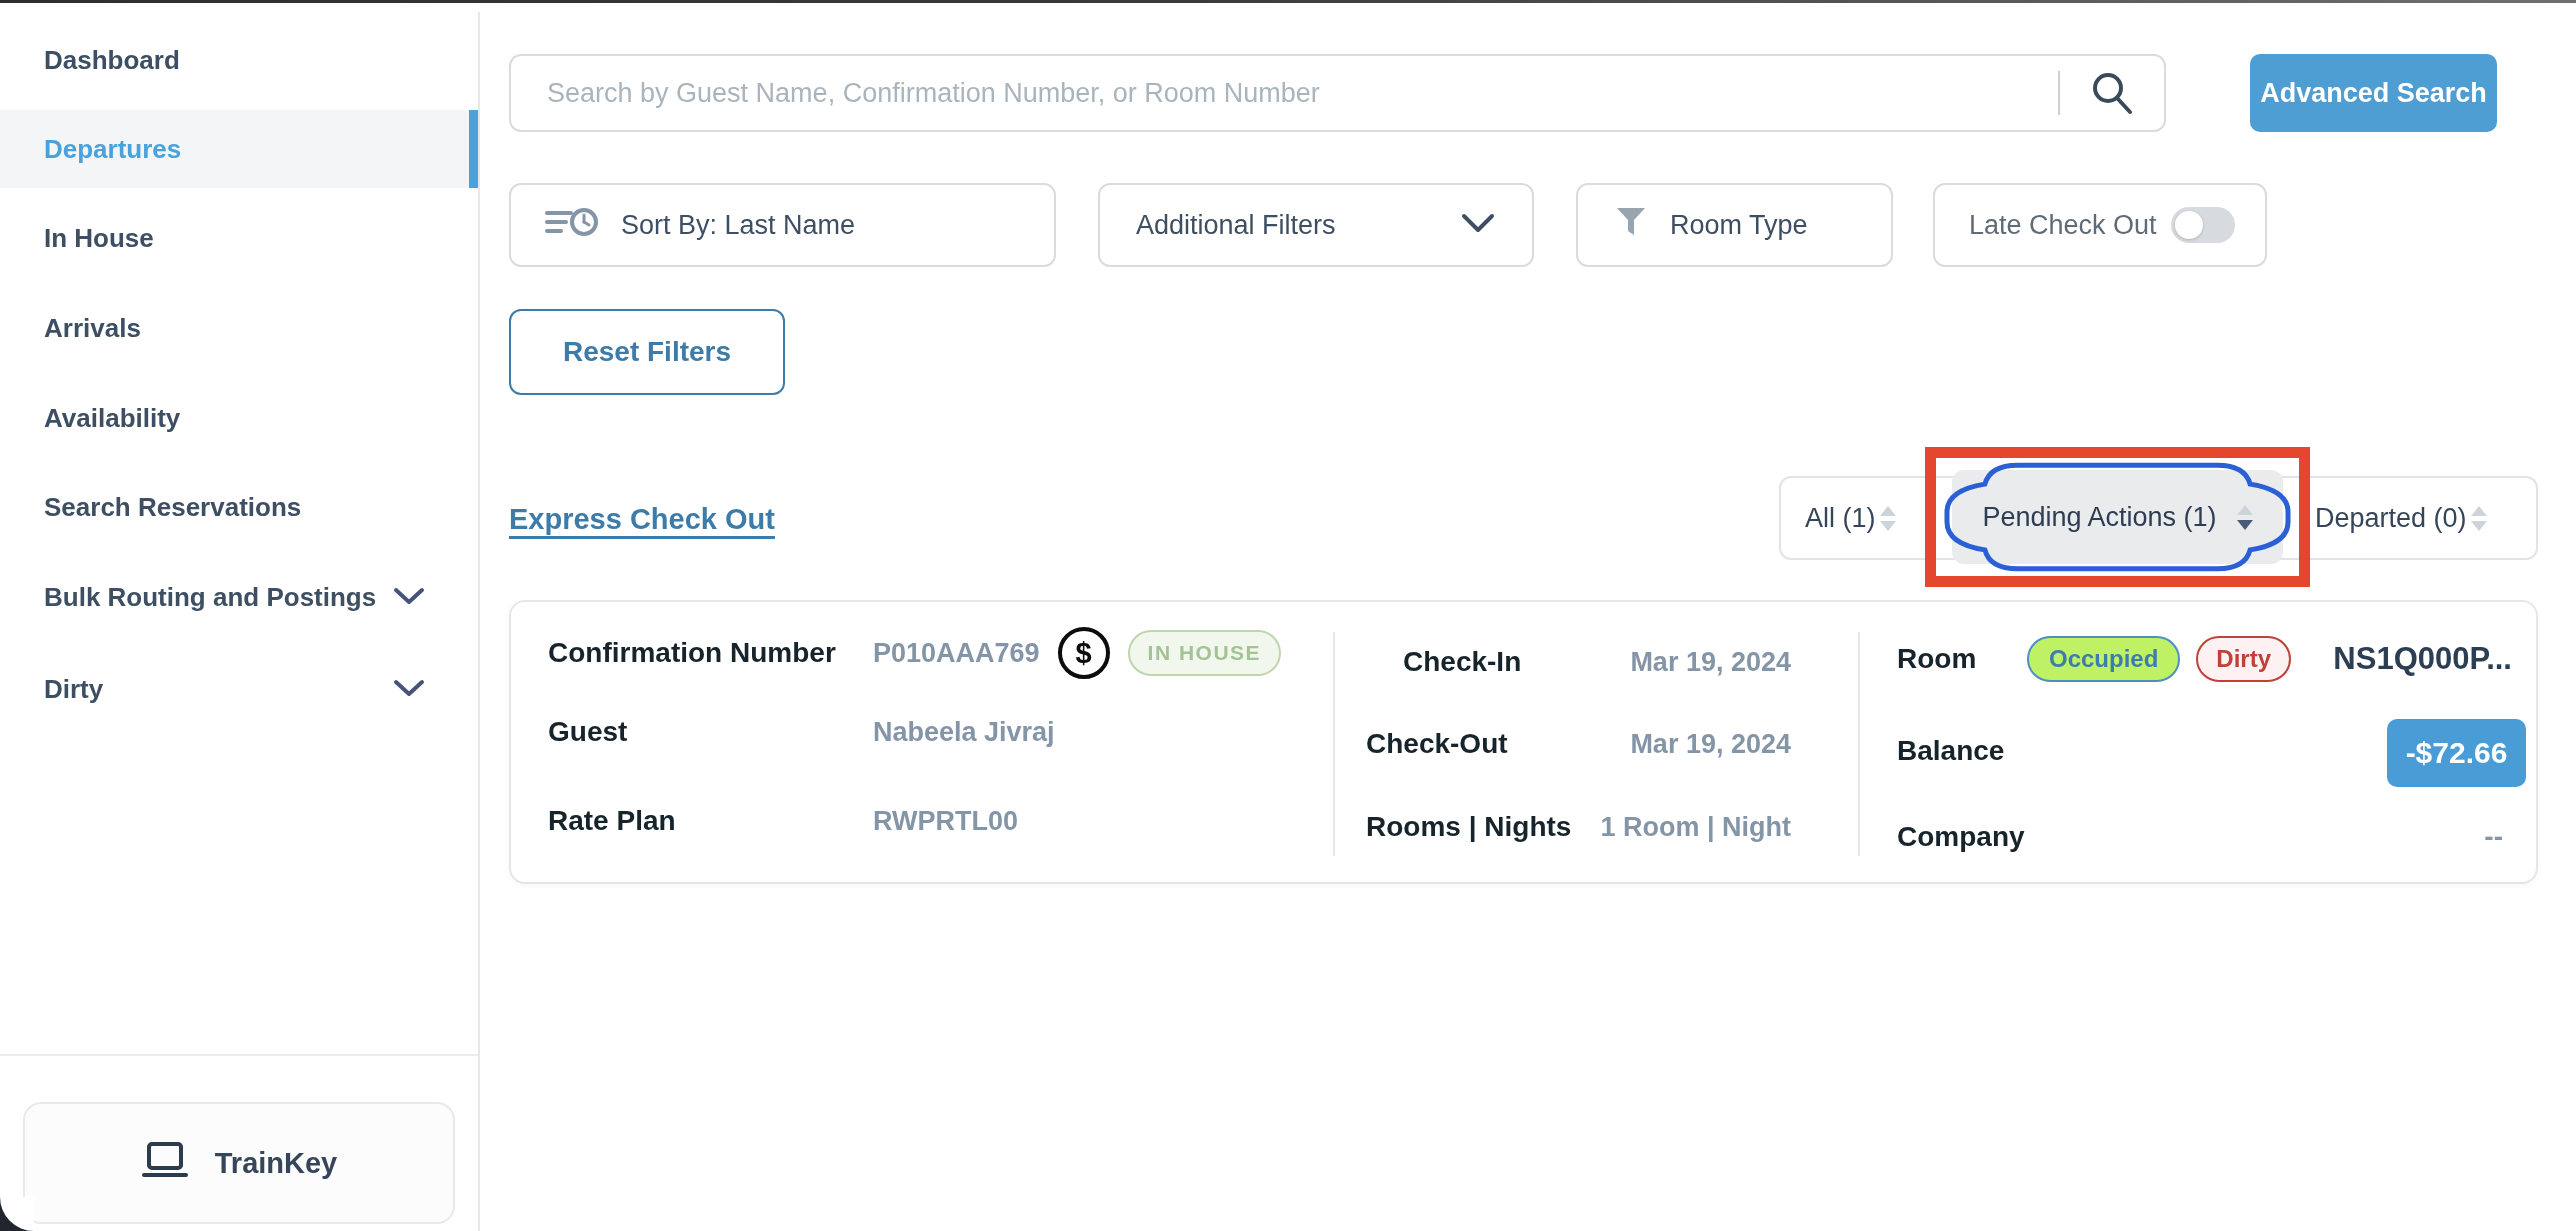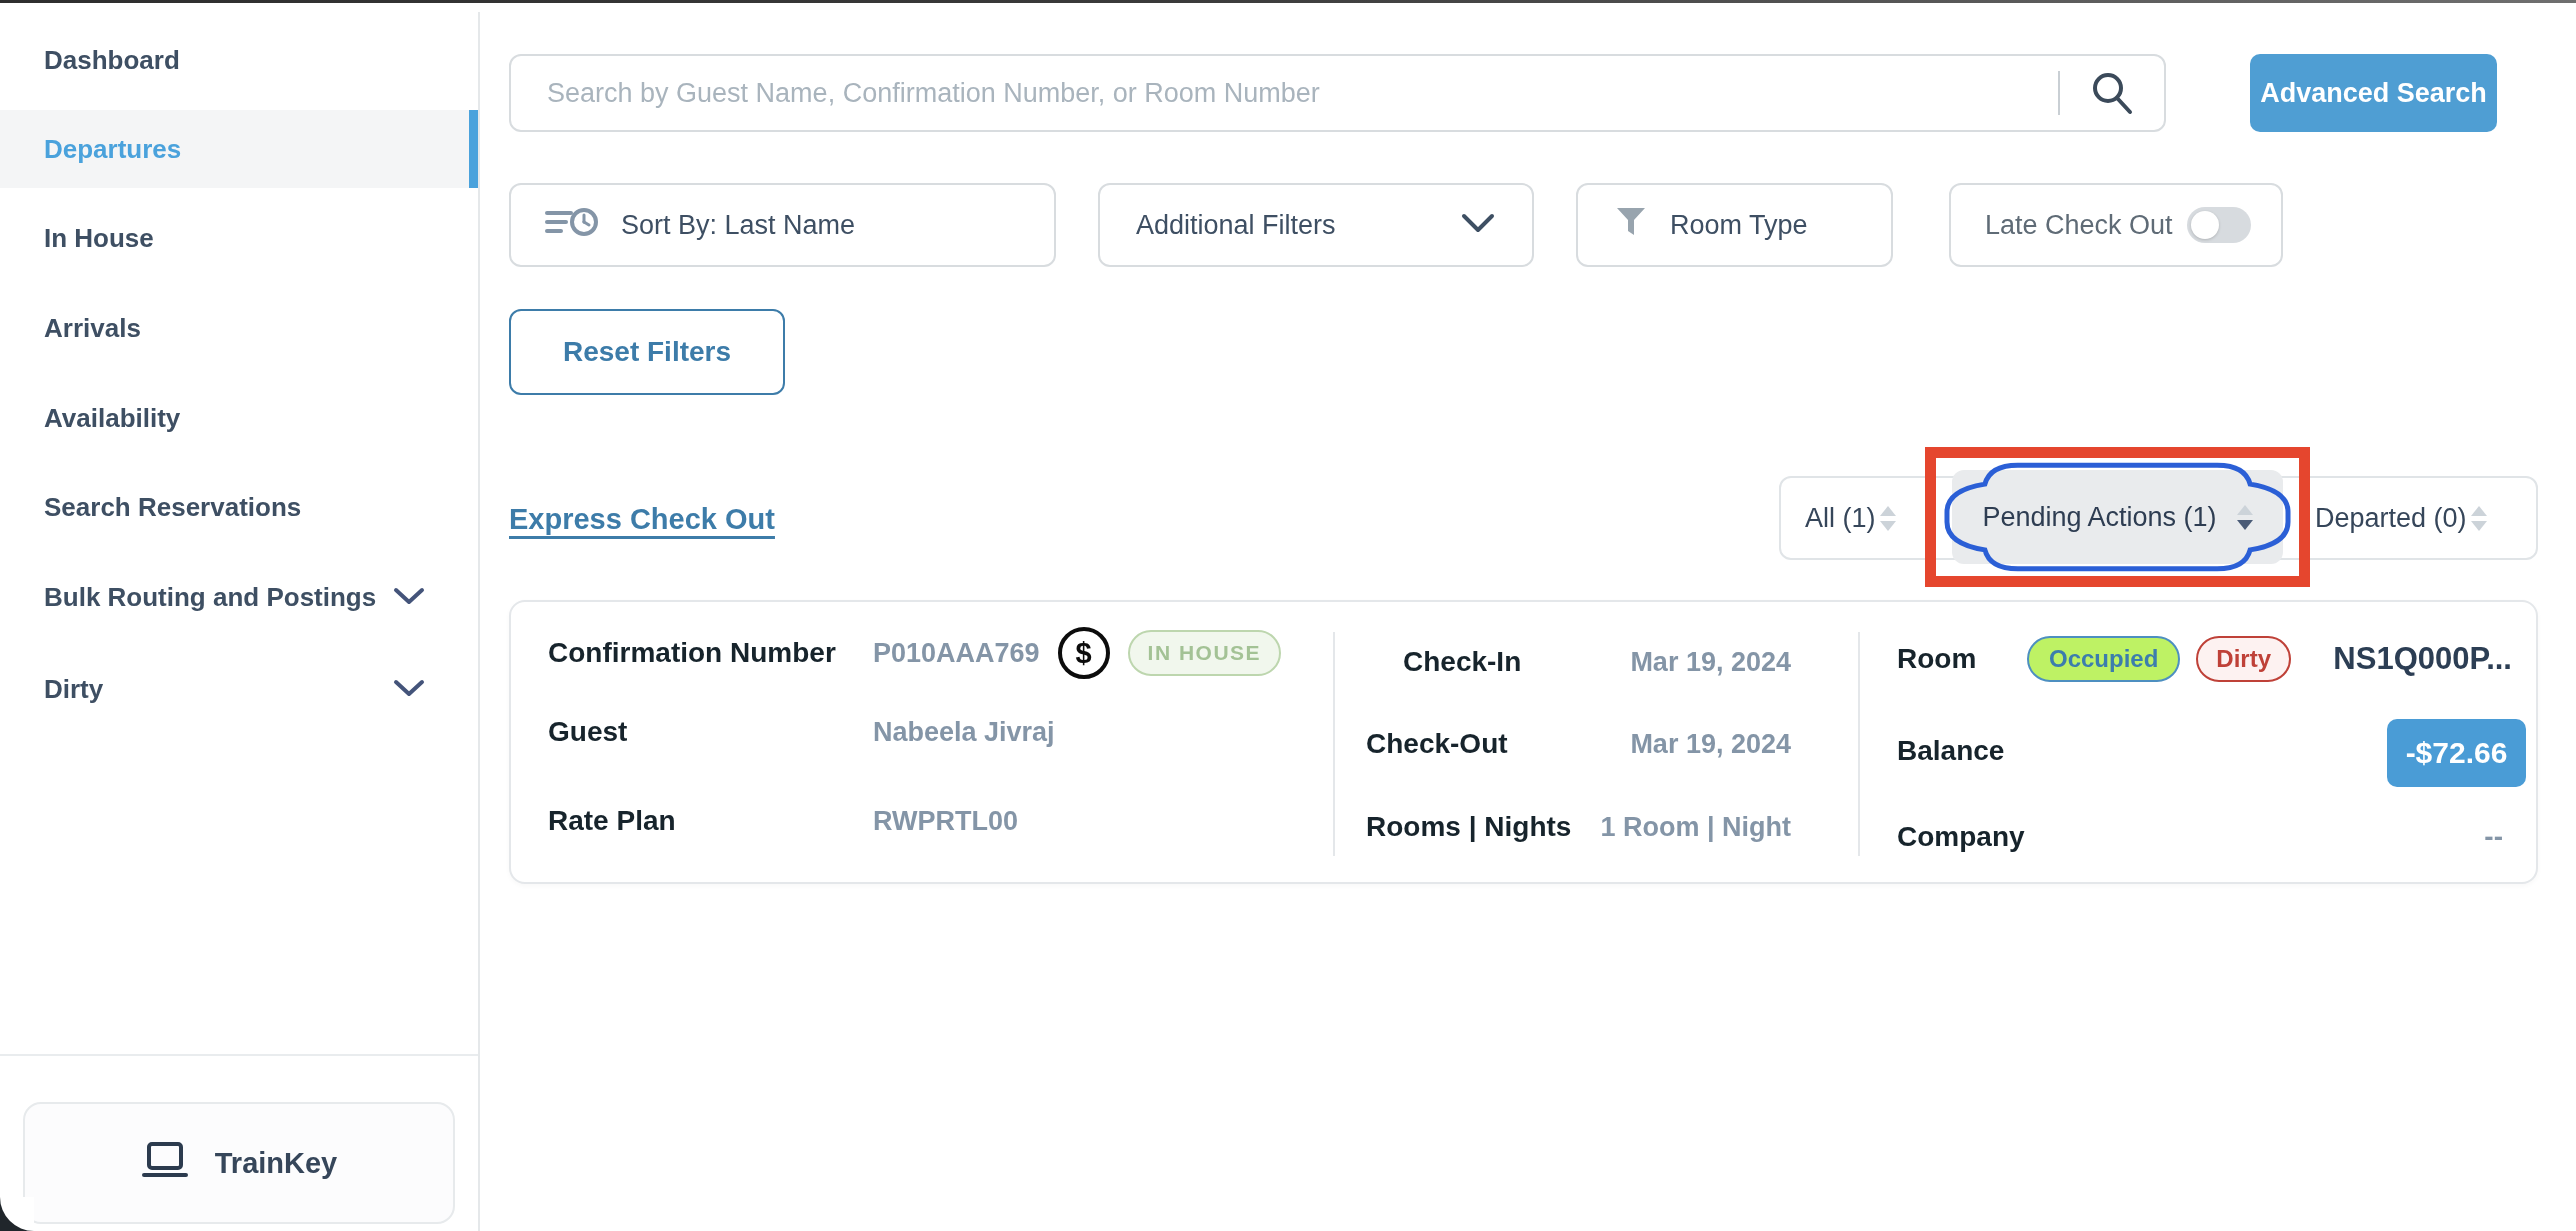--- a/index.html
+++ b/index.html
@@ -41,21 +41,21 @@
                    border:none;border-radius:10px;color:#fff;font-size:27px;font-weight:600;
                    display:flex;align-items:center;justify-content:center;cursor:pointer;font-family:inherit;}
 
   
   .filter-btn{position:absolute;top:183px;height:84px;border:2px solid #d8dcdf;border-radius:12px;
               background:#fff;box-sizing:border-box;display:flex;align-items:center;
               font-size:27px;color:#3e4f63;cursor:pointer;}
   .fb-sort{left:509px;width:547px;padding:16px 34px;gap:22px;}
   .fb-additional{left:1098px;width:436px;padding:0 36px;justify-content:space-between;}
   .fb-roomtype{left:1576px;width:317px;padding:15px 36px;gap:22px;}
-  .fb-late{left:1933px;width:334px;padding:0 30px 0 34px;justify-content:space-between;color:#5f6b76;margin-left:16px;}
+  .fb-late{left:1933px;width:334px;padding:0 30px 0 34px;justify-content:space-between;color:#5f6b76;}
   .toggle{width:64px;height:36px;border-radius:18px;background:#d7dbdf;position:relative;cursor:pointer;flex:0 0 auto;}
   .toggle-knob{position:absolute;left:4px;top:4px;width:28px;height:28px;border-radius:50%;background:#fff;
                box-shadow:0 1px 3px rgba(0,0,0,.18);}
   .reset-filters{position:absolute;left:509px;top:309px;width:276px;height:86px;border:2px solid #3d7ca9;
                  border-radius:12px;color:#3d7ca9;font-size:28px;font-weight:600;background:#fff;
                  display:flex;align-items:center;justify-content:center;box-sizing:border-box;cursor:pointer;font-family:inherit;}
 
   .express{position:absolute;left:509px;top:503px;font-size:29px;font-weight:700;color:#3d7ca9;
            text-decoration:underline;text-decoration-thickness:3px;text-underline-offset:7px;cursor:pointer;}
 

